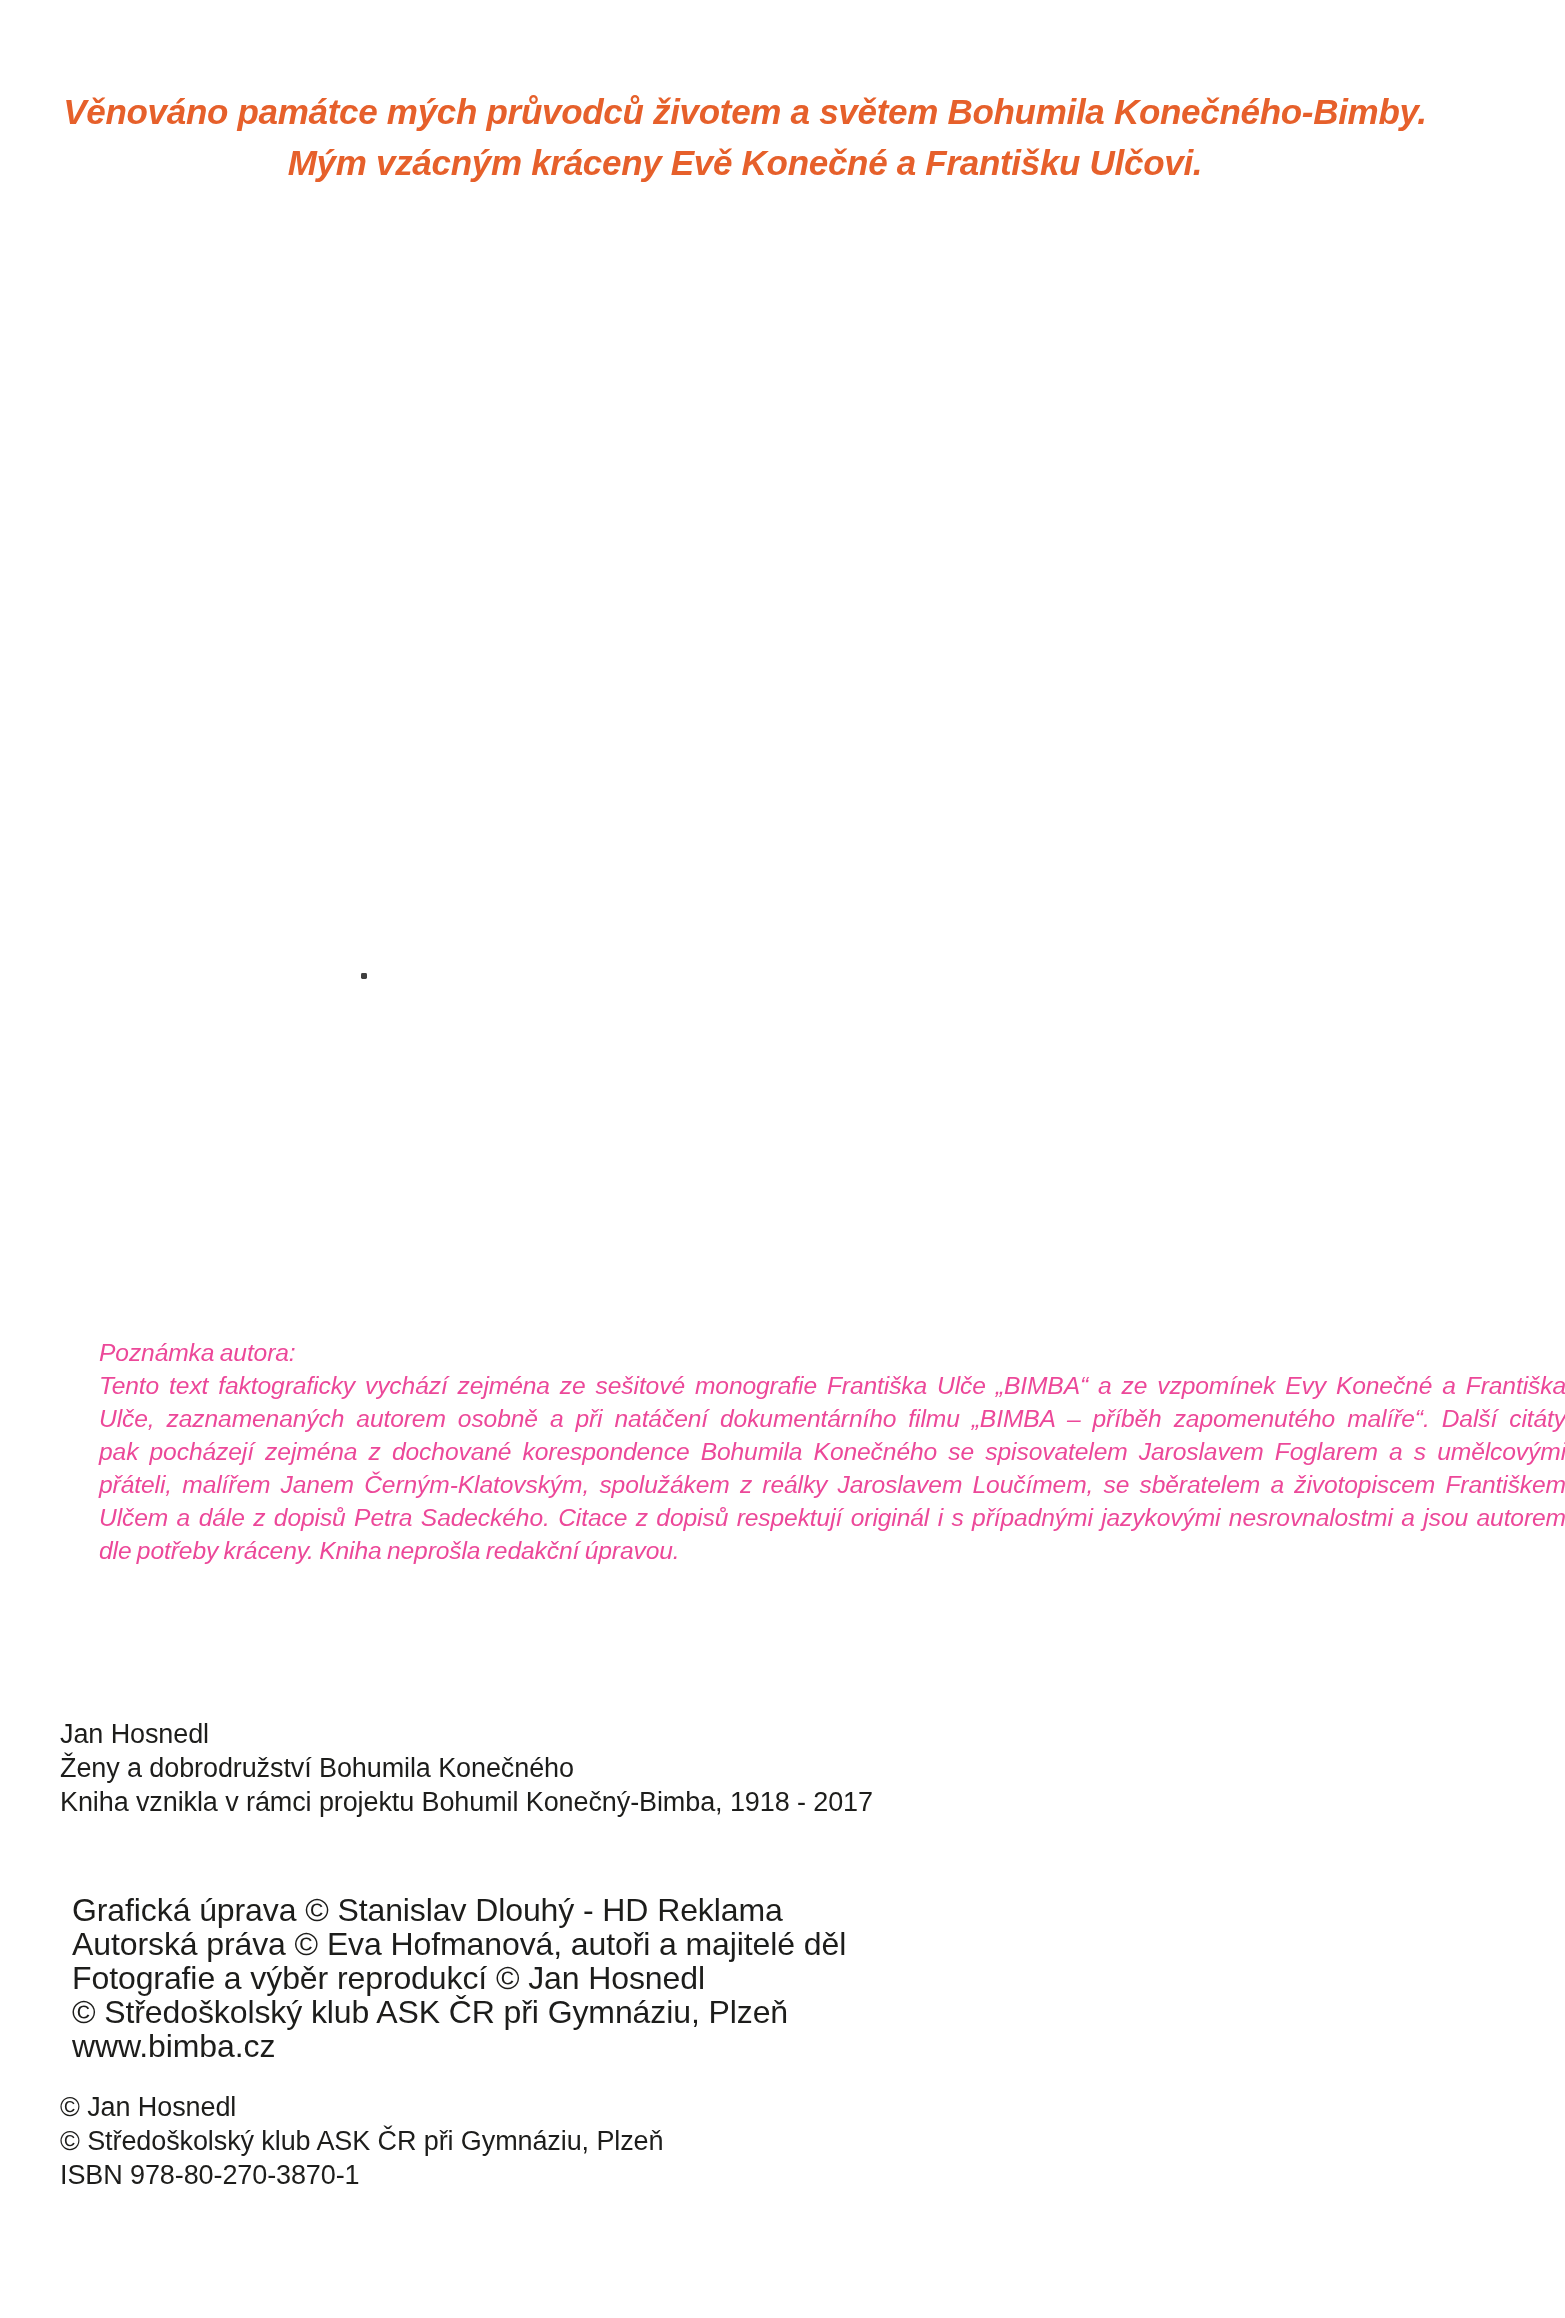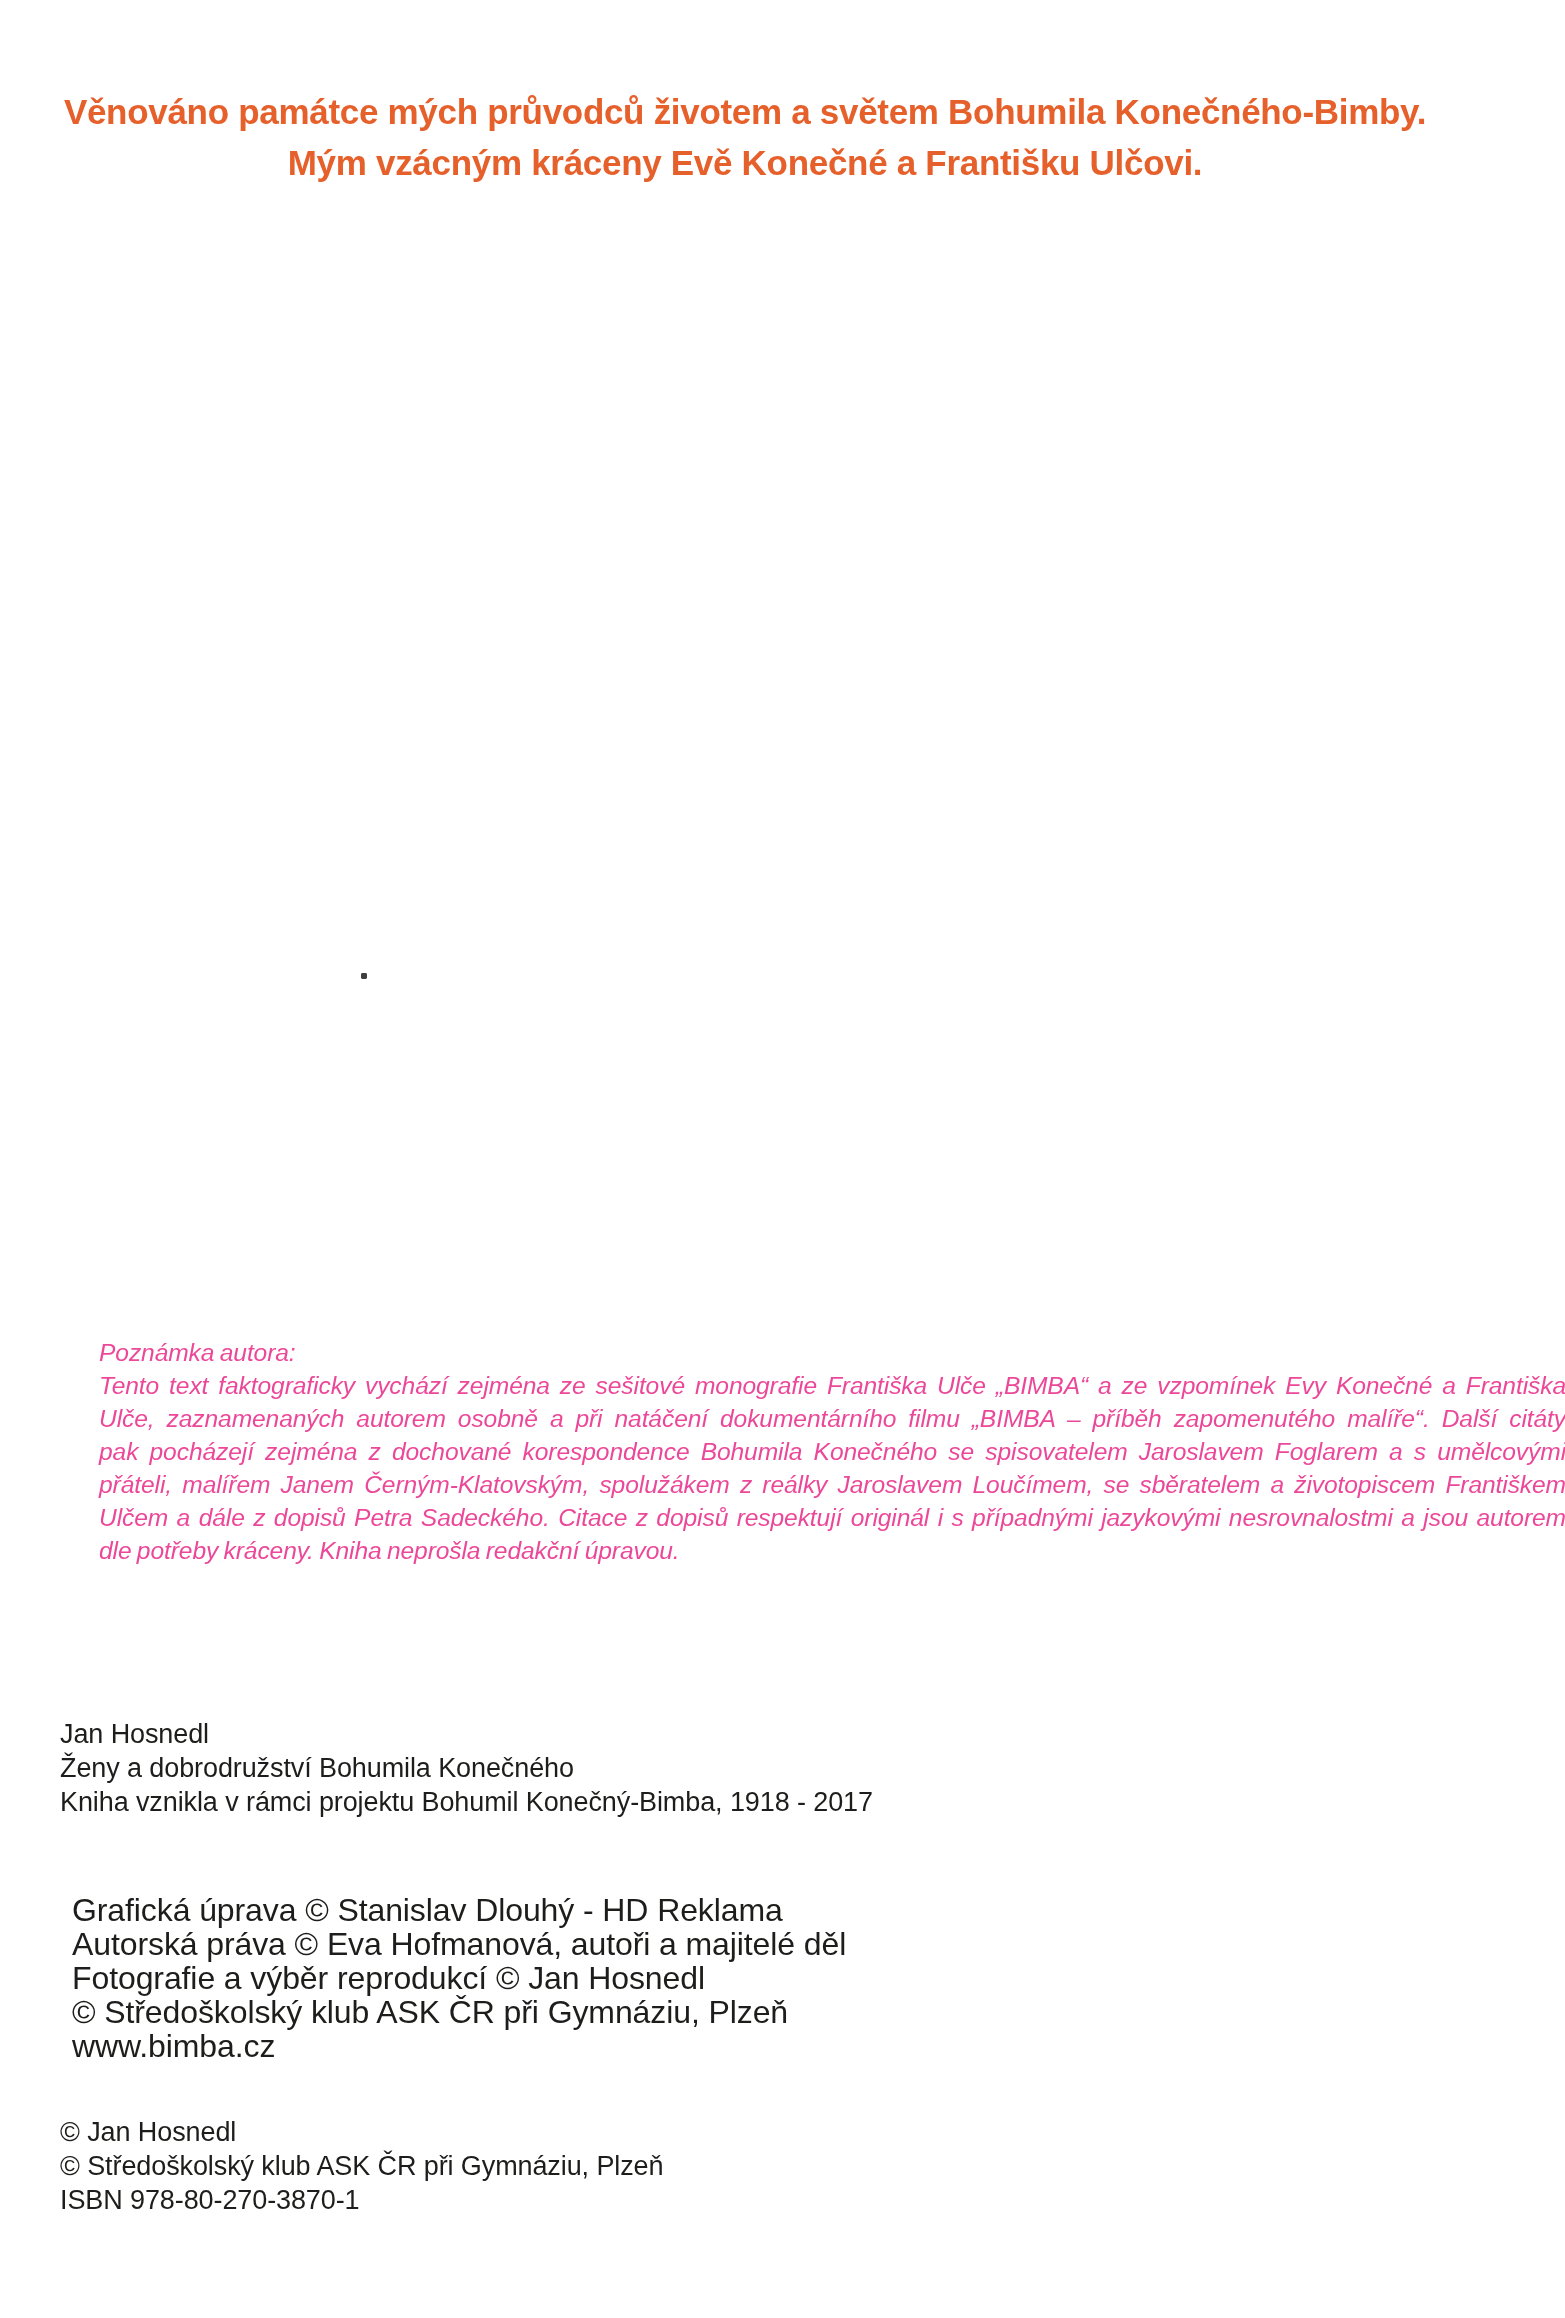--- a/index.html
+++ b/index.html
@@ -17,20 +17,21 @@
     color: #1d1d1b;
   }
 
   
   .dedication {
     position: absolute;
     top: 86px;
     left: 0;
     width: 1490px;
     text-align: center;
+    font-style: italic;
     font-weight: 700;
     font-size: 35px;
     line-height: 51px;
     color: #e6602b;
     letter-spacing: -0.3px;
   }
 
   
   .dot {
     position: absolute;
@@ -87,21 +88,20 @@
   }
 
   
   .copyright-block {
     position: absolute;
     left: 60px;
     top: 2090px;
     font-size: 27px;
     line-height: 34px;
     letter-spacing: -0.1px;
-    margin-top: 25px;
   }
 </style>
 </head>
 <body>
 
 <div class="page">
 
   <div class="dedication">
     <div>Věnováno památce mých průvodců životem a světem Bohumila Konečného-Bimby.</div>
     <div>Mým vzácným kráceny Evě Konečné a Františku Ulčovi.</div>

